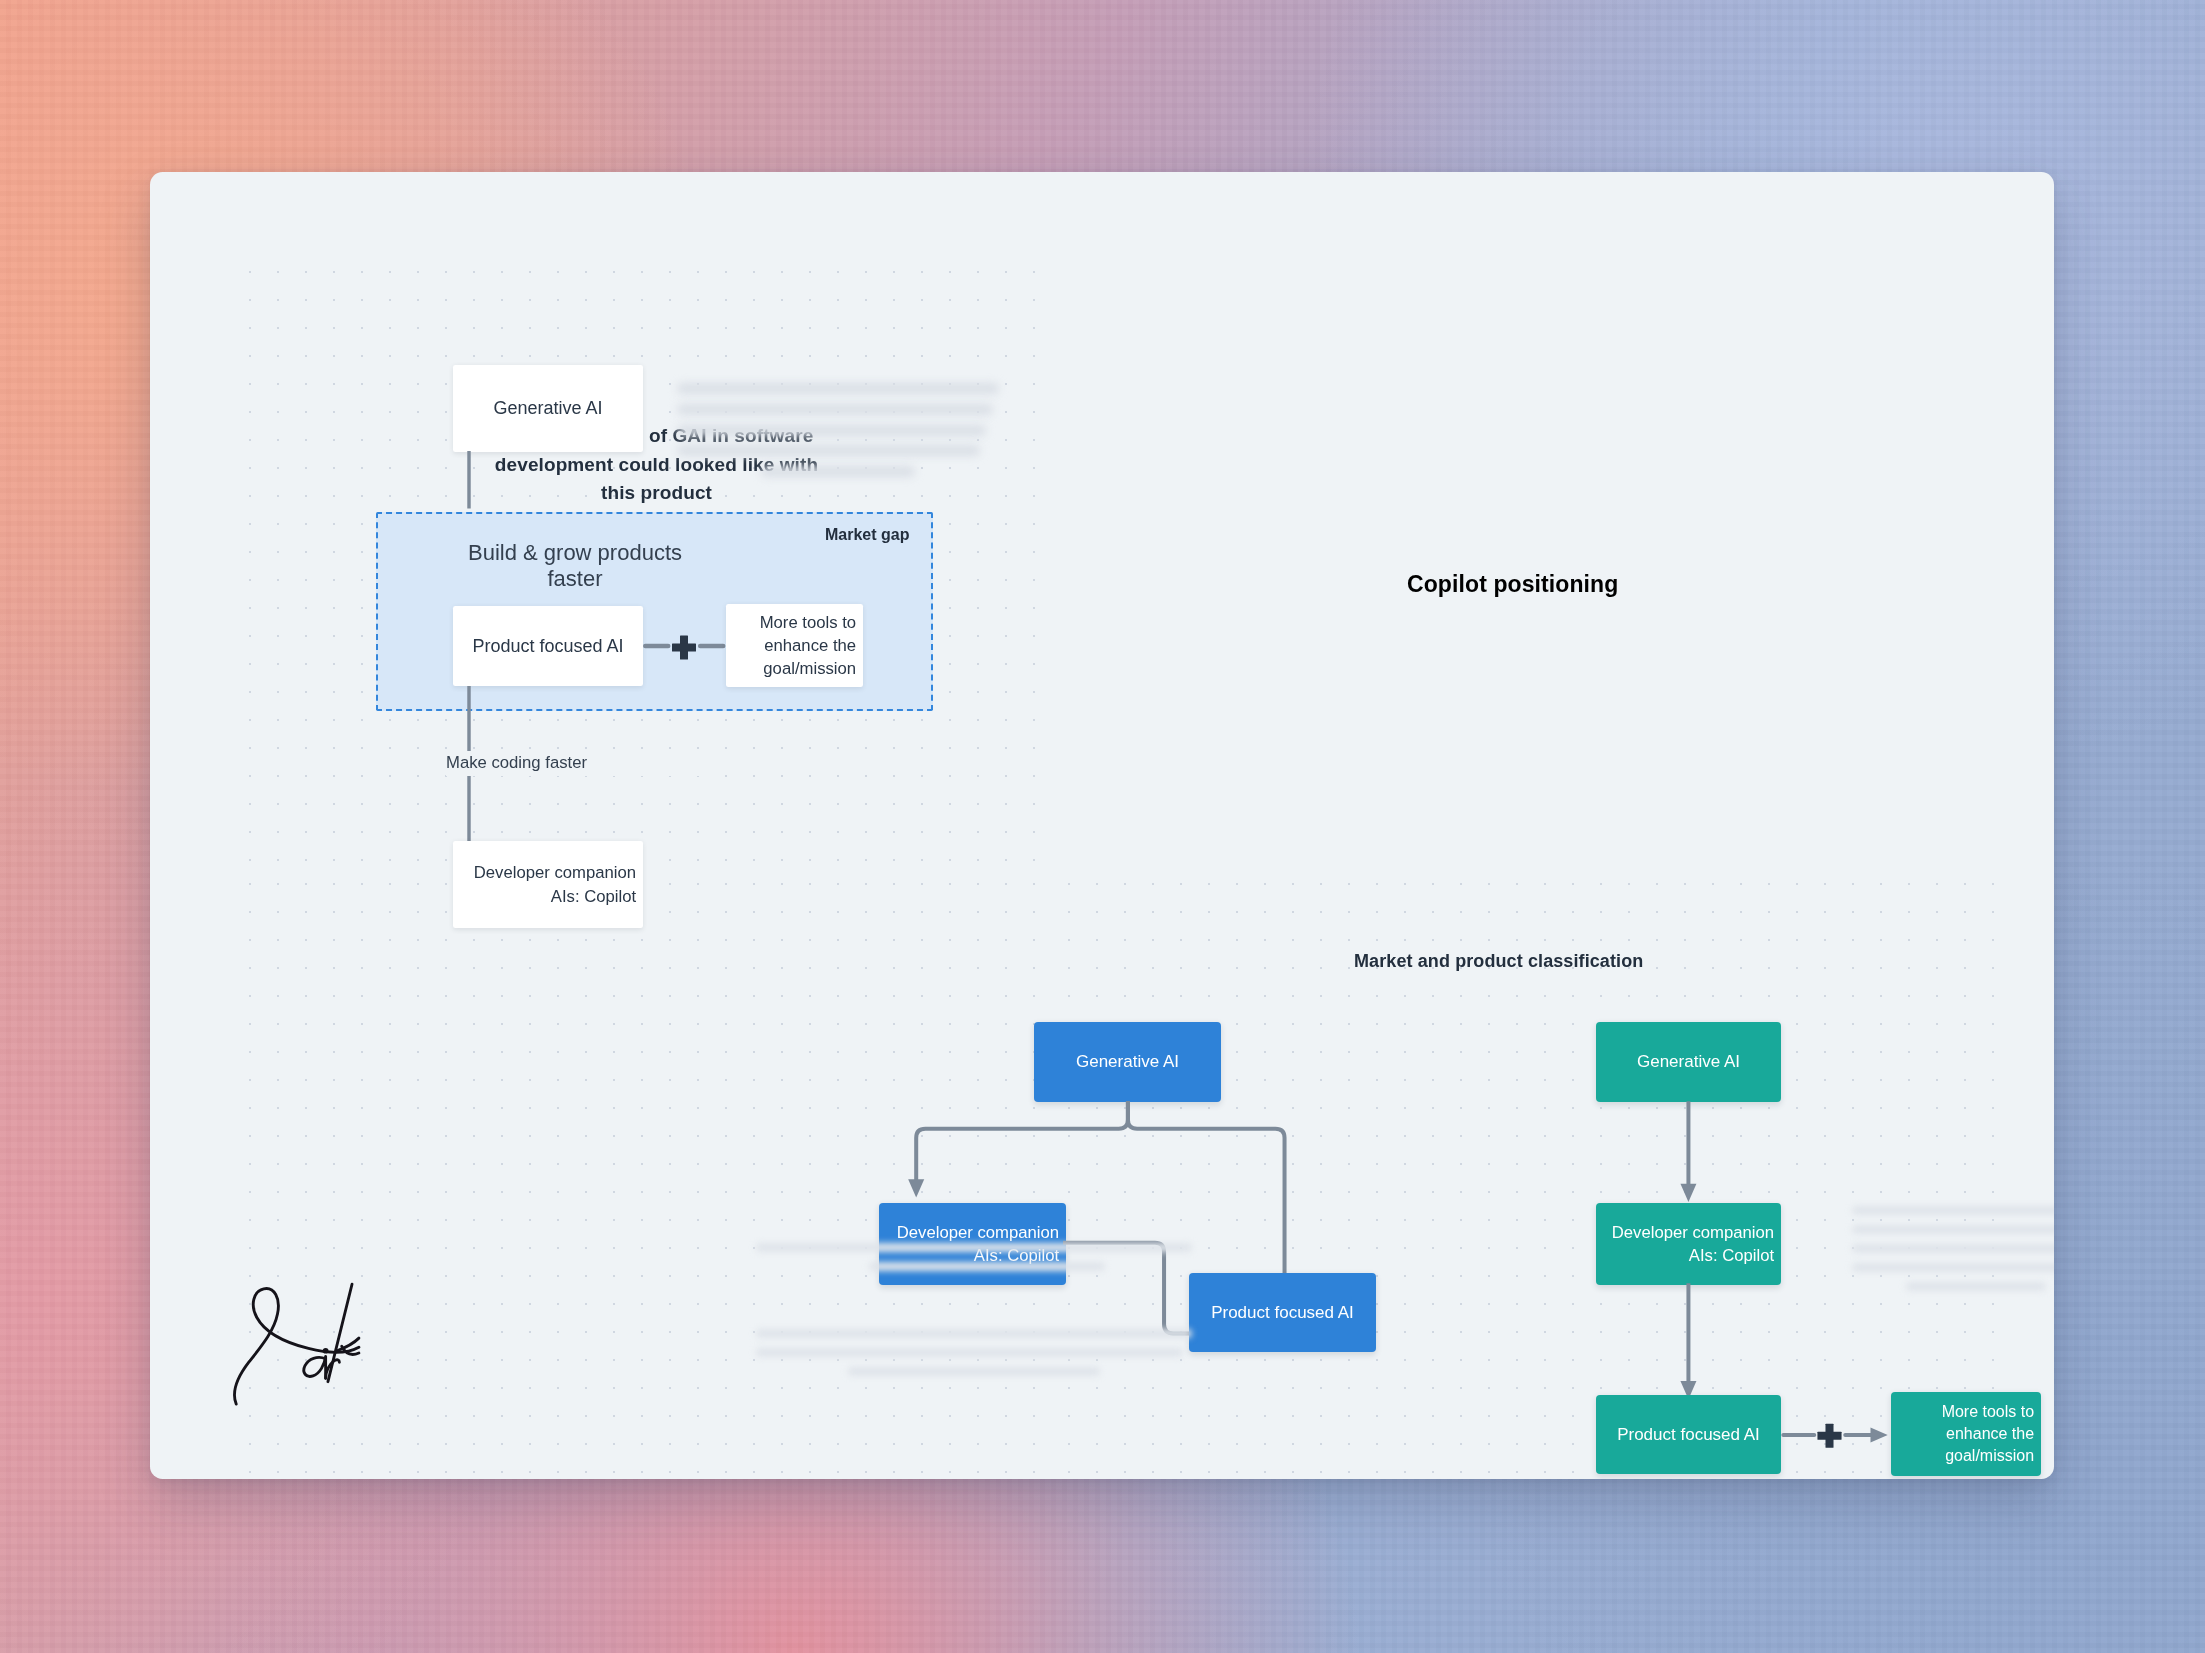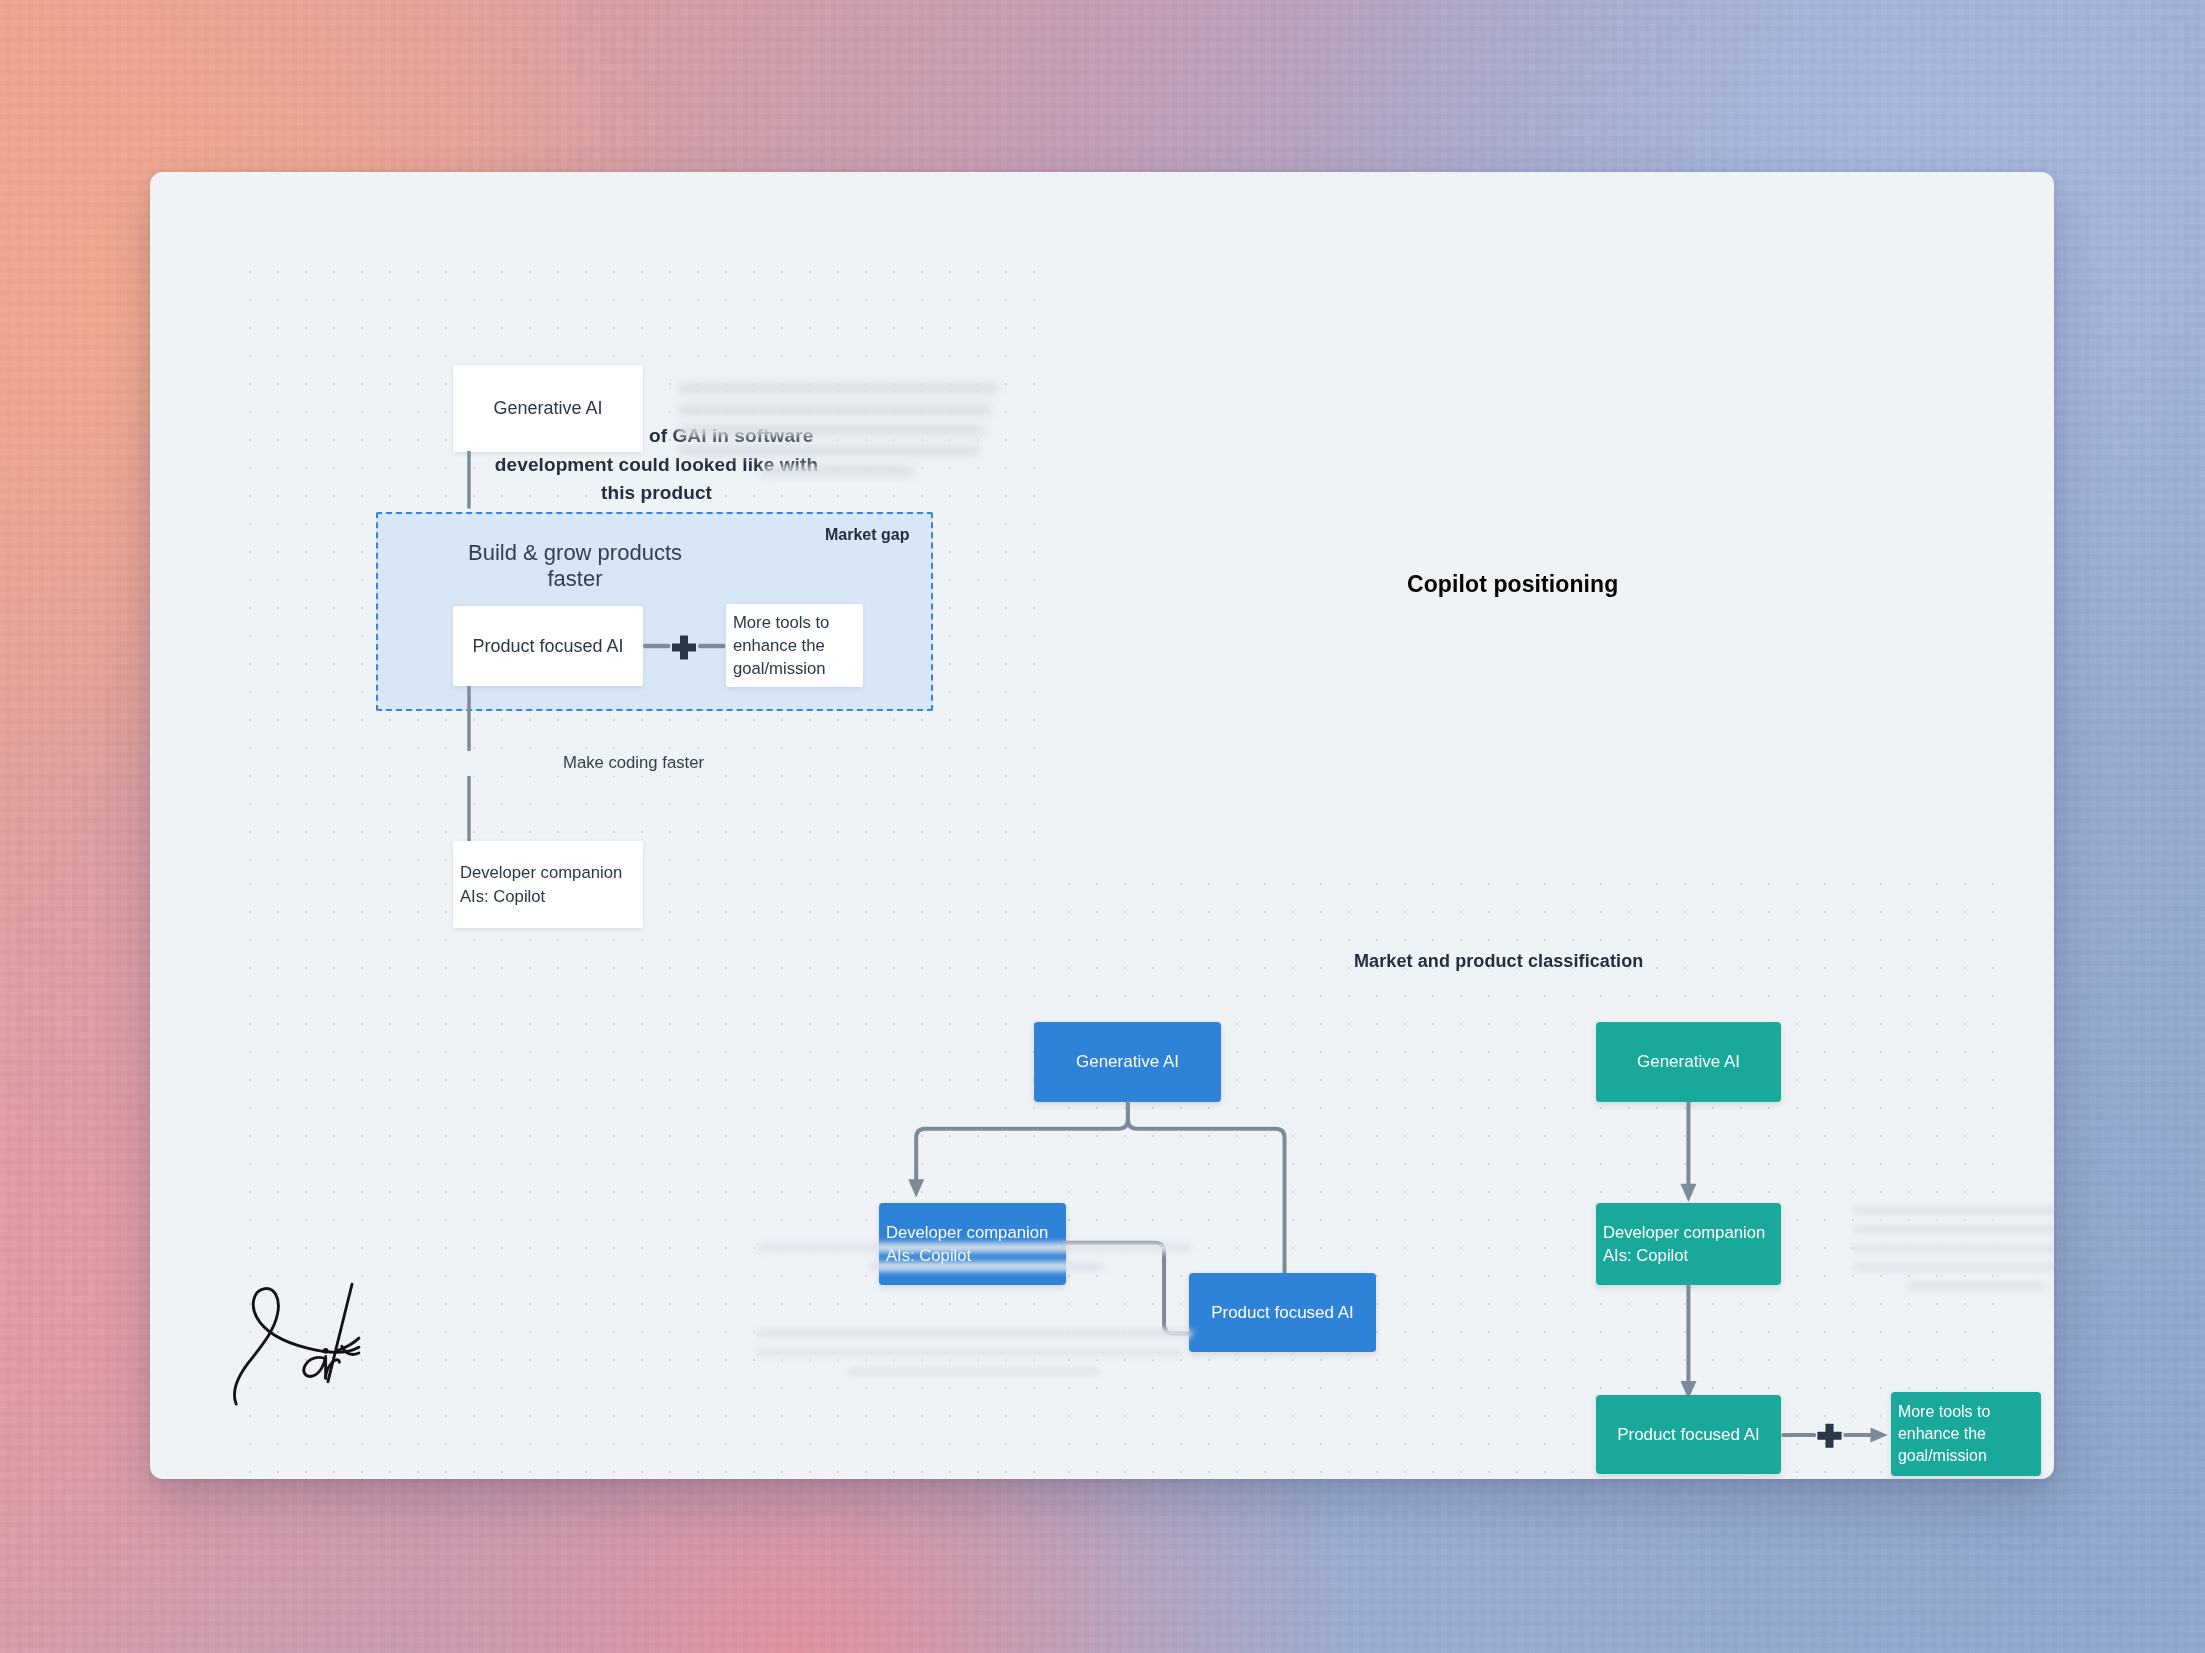--- a/index.html
+++ b/index.html
@@ -64,21 +64,21 @@
   .subtle-label {
     position: absolute;
     color: #34404F;
     font-weight: 400;
   }
 
   
   .node {
     position: absolute;
     display: flex; align-items: center; justify-content: center;
-    text-align: left;
+    text-align: right;
     line-height: 1.38;
     padding: 3.4px 6.9px;
   }
   .node-white {
     background: #FFFFFF;
     color: #2A3747;
     border-radius: 2.3px;
     box-shadow: 0 1.7px 5.2px rgba(35,47,62,.10);
   }
   .node-blue {
@@ -171,21 +171,21 @@
       <rect x="7" y="18" width="42" height="14" fill="#2A3747" rx="1"></rect>
     </svg>
 
     <div class="node node-white" style="left:576px; top:432px; width:137px; height:83px; font-size:16.7px;">More tools to enhance the goal/mission</div>
 
     <svg class="conn" style="left:296px; top:514px; width:46px; height:299px;" viewBox="0 0 80 520" width="46" height="299">
       <line x1="40" y1="0" x2="40" y2="405" stroke="#7D8A99" stroke-width="6"></line>
       <path d="M40 420 L28 394 L52 394 Z" fill="#7D8A99"></path>
     </svg>
 
-    <div class="subtle-label" style="left:296px; top:579px; width:258px; font-size:16.7px; text-align:right; background:#EFF3F6; padding:2.3px 0;">Make coding faster</div>
+    <div class="subtle-label" style="left:296px; top:579px; width:258px; font-size:16.7px; text-align:left; background:#EFF3F6; padding:2.3px 0;">Make coding faster</div>
 
     <div class="node node-white" style="left:303px; top:669px; width:190px; height:87px; font-size:16.7px;">Developer companion AIs: Copilot</div>
 
     <div class="blurblock" style="left:527px; top:211px; width:322px;">
       <div class="blurline" style="width:100%;"></div>
       <div class="blurline" style="width:98%;"></div>
       <div class="blurline" style="width:96%;"></div>
       <div class="blurline" style="width:94%;"></div>
       <div class="blurline" style="width:48%; margin-left:26%;"></div>
     </div>

